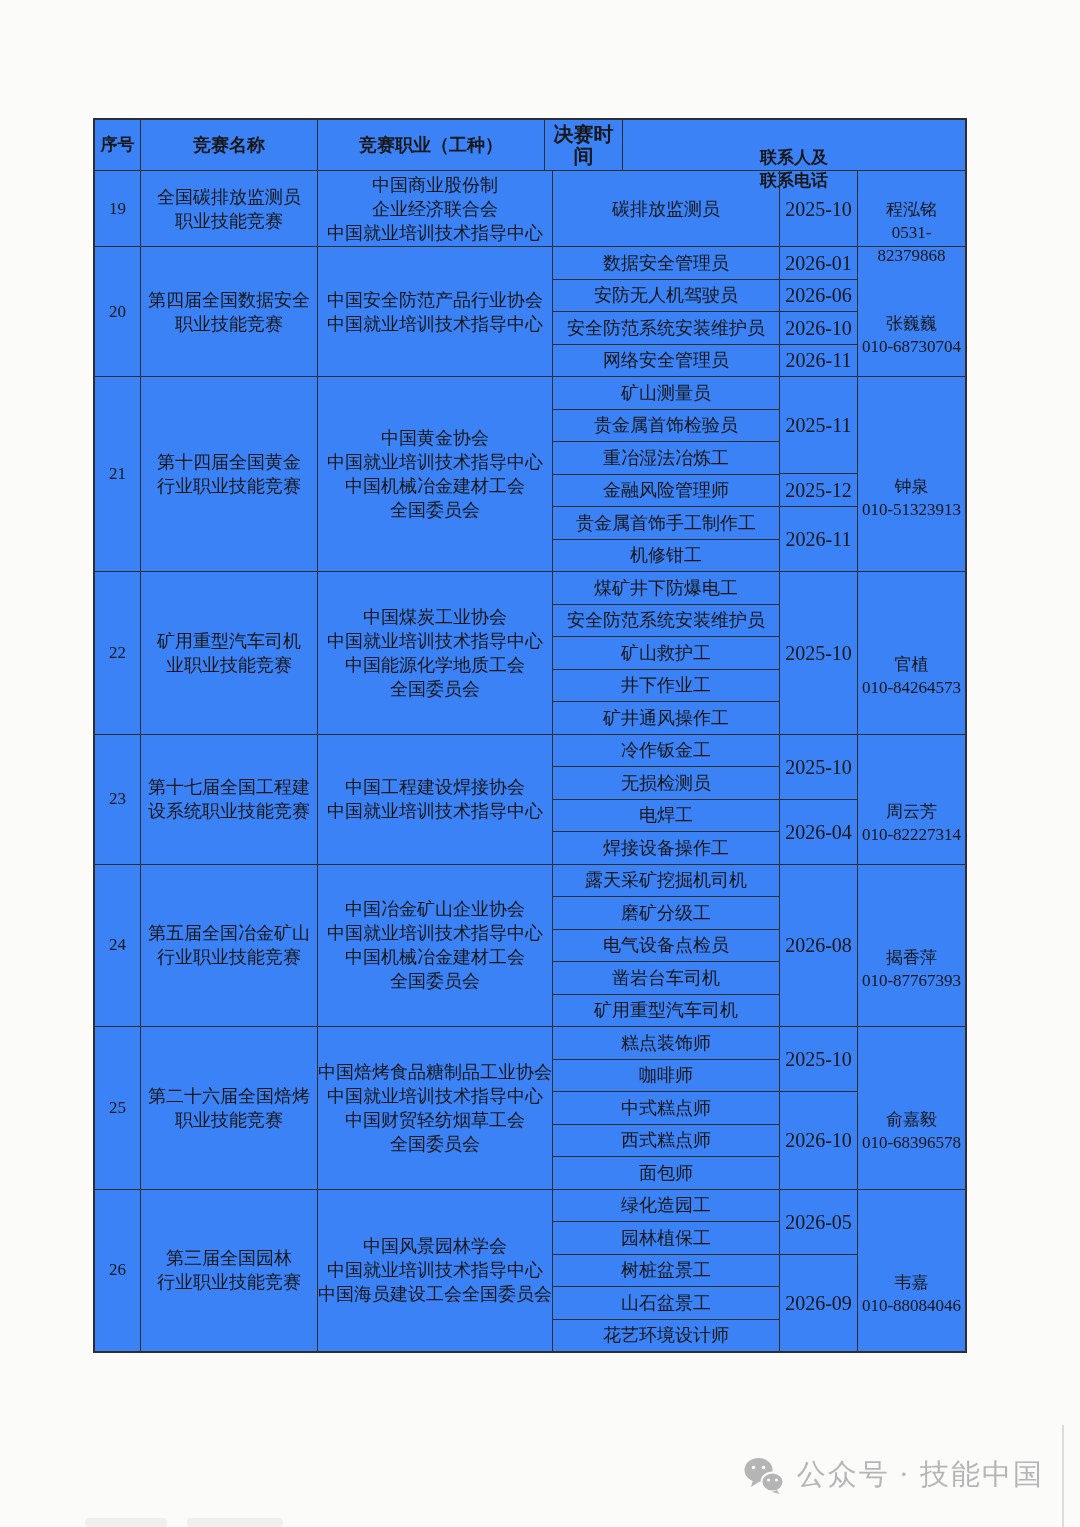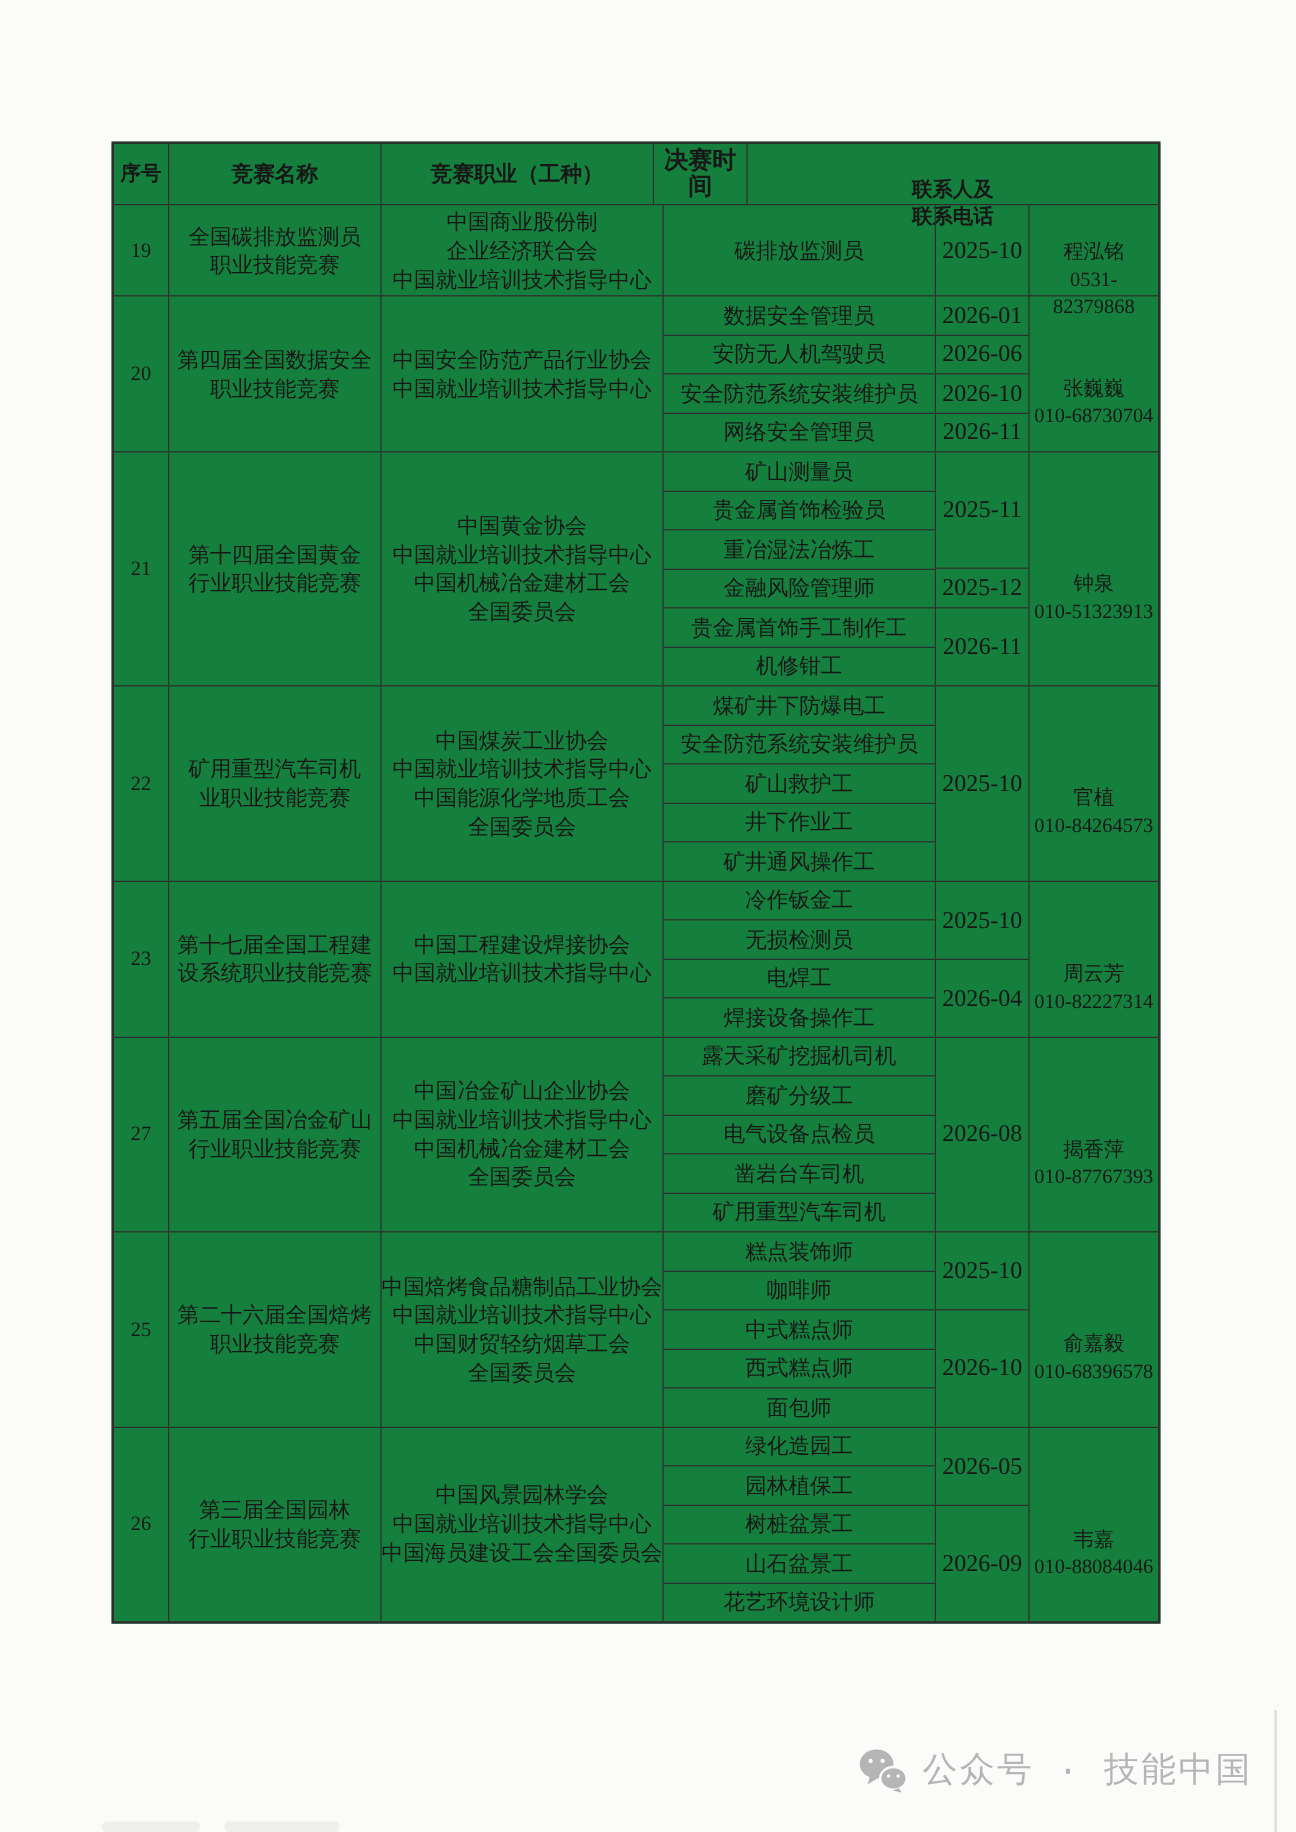--- a/index.html
+++ b/index.html
@@ -16,21 +16,21 @@
     overflow:hidden;
   }
   .page{position:absolute;inset:0;}
 
   
   .doc-table{
     position:absolute;
     left:93px; top:118px;
     width:874px;
     border:2px solid var(--line);
-    background:#15803d;
+    background:#3b82f6;
   }
   .t-header{
     display:flex;
     height:50px;
     font-weight:bold;
     font-size:19px;
   }
   .t-row{
     display:flex;
     border-top:1.5px solid var(--line);
@@ -72,21 +72,21 @@
   
   .footer{
     position:absolute;
     top:1455px; right:36px;
     display:flex;
     align-items:center;
     gap:12px;
     color:#b5b5b5;
     font-size:29px;
     letter-spacing:2px;
-    font-family:Liberation Mono, monospace;
+    font-family:Liberation Serif, serif;
   }
   .footer .wx{width:42px;height:38px;flex:0 0 auto;}
   .edge-line{
     position:absolute;
     right:16px;top:1425px;
     width:2px;height:102px;
     background:#dcdcdc;
   }
   .smudge{
     position:absolute;
@@ -257,21 +257,21 @@
             <div class="time-group" style="flex: 2 1 0%;">2025-10</div>
             <div class="time-group" style="flex: 2 1 0%;">2026-04</div>
           </div>
           <div class="td c-contact">
             <div class="line">周云芳</div>
             <div class="line">010-82227314</div>
           </div>
         </div>
         <div class="t-row" style="height: 162.5px;">
           <div class="td c-no">
-            <div class="line">27</div>
+            <div class="line">24</div>
           </div>
           <div class="td c-name">
             <div class="line">第五届全国冶金矿山</div>
             <div class="line">行业职业技能竞赛</div>
           </div>
           <div class="td c-org">
             <div class="line">中国冶金矿山企业协会</div>
             <div class="line">中国就业培训技术指导中心</div>
             <div class="line">中国机械冶金建材工会</div>
             <div class="line">全国委员会</div>

